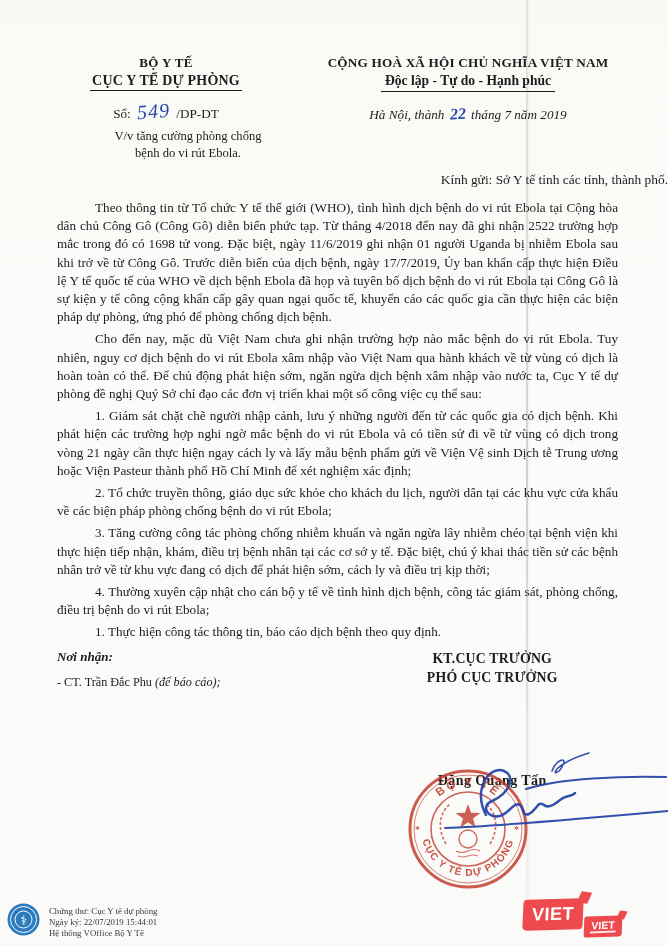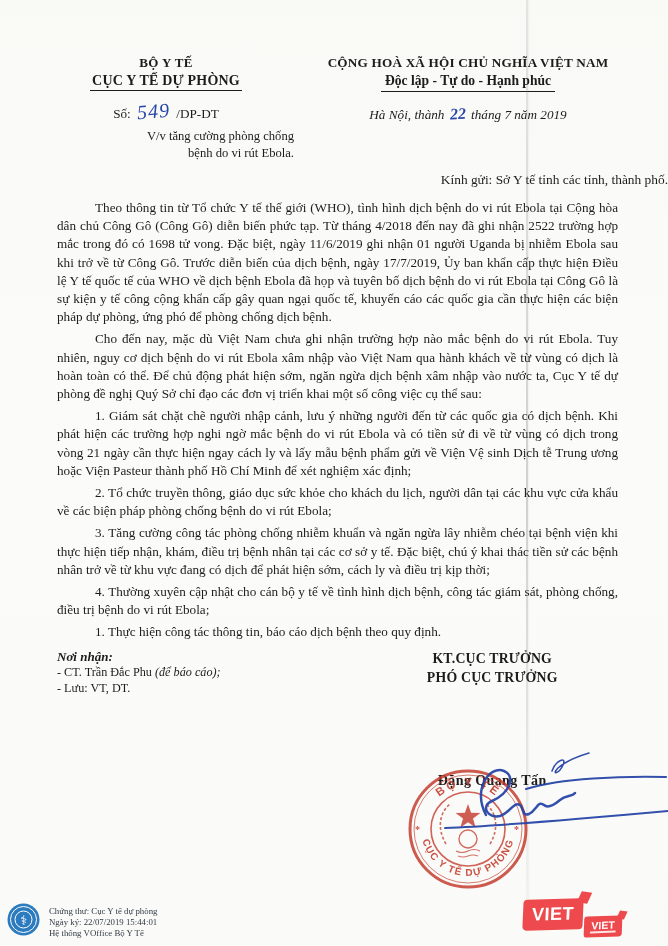--- a/index.html
+++ b/index.html
@@ -16,36 +16,36 @@
   
   .header { display:flex; padding:55px 26px 0 38px; }
   .hdr-left { width:256px; text-align:center; }
   .hdr-right { flex:1; text-align:center; }
   .ministry { font-size:13px; font-weight:600; letter-spacing:.4px; }
   .department { display:inline-block; font-size:14px; font-weight:bold; letter-spacing:.2px;
     border-bottom:1.5px solid #1c1c1c; padding:0 2px 1px; margin-top:1px; }
   .doc-number { margin-top:9px; font-size:13.2px; }
   .hand { font-style:italic; color:#2946a8; }
   .hand-number { display:inline-block; font-size:20px; transform:rotate(-4deg); letter-spacing:1px; margin:0 3px; }
-  .subject { margin:5px 0 0 44px; text-align:right; font-size:12.6px; line-height:16.5px; }
+  .subject { margin:5px 0 0 44px; text-align:center; font-size:12.6px; line-height:16.5px; }
   .country { font-size:13.2px; font-weight:bold; letter-spacing:.2px; }
   .motto { display:inline-block; font-size:13.6px; font-weight:bold;
     border-bottom:1.5px solid #1c1c1c; padding:0 4px 2px; margin-top:2px; }
   .place-date { margin-top:13px; font-style:italic; font-size:13.2px; }
   .hand-day { display:inline-block; font-size:16px; transform:rotate(-3deg); margin:0 2px; font-weight:600; }
 
   
   .salutation { text-align:right; margin-top:11px; font-size:13.4px; }
   .body-text { margin:11px 50px 0 57px; font-size:13.2px; line-height:18.2px; text-align:justify; }
   .body-text p { margin:0 0 4px; text-indent:38px; }
 
   
   .signoff { display:flex; justify-content:space-between; padding:3px 40px 0 57px; }
   .recipients { width:300px; font-size:12.2px; line-height:15.8px; }
-  .recipients .title { font-size:13px; font-weight:bold; font-style:italic; margin-bottom:1px; }
+  .recipients .title { font-size:13px; font-weight:bold; font-style:italic; margin-bottom:11px; }
   .recip-note { font-style:italic; }
   .signer { width:272px; text-align:center; }
   .signer .titles { font-size:13.8px; font-weight:bold; line-height:19px; letter-spacing:.2px; }
   .signer-name { margin-top:86px; font-size:14px; font-weight:bold; letter-spacing:.4px; position:relative; z-index:1; }
 
   
   .stamp { position:absolute; left:406px; top:767px; width:124px; height:124px; z-index:2; opacity:.88; }
   .sig-ink { position:absolute; left:430px; top:745px; width:238px; height:92px; z-index:3; }
 
   
@@ -104,21 +104,20 @@
     <p>2. Tổ chức truyền thông, giáo dục sức khỏe cho khách du lịch, người dân tại các khu vực cửa khẩu về các biện pháp phòng chống bệnh do vi rút Ebola;</p>
     <p>3. Tăng cường công tác phòng chống nhiễm khuẩn và ngăn ngừa lây nhiễm chéo tại bệnh viện khi thực hiện tiếp nhận, khám, điều trị bệnh nhân tại các cơ sở y tế. Đặc biệt, chú ý khai thác tiền sử các bệnh nhân trở về từ khu vực đang có dịch để phát hiện sớm, cách ly và điều trị kịp thời;</p>
     <p>4. Thường xuyên cập nhật cho cán bộ y tế về tình hình dịch bệnh, công tác giám sát, phòng chống, điều trị bệnh do vi rút Ebola;</p>
     <p>1. Thực hiện công tác thông tin, báo cáo dịch bệnh theo quy định.</p>
   </div>
 
   <div class="signoff">
     <div class="recipients">
       <div class="title">Nơi nhận:</div>
       <div><span>- CT. Trần Đắc Phu </span><span class="recip-note">(để báo cáo);</span></div>
-      <div><span>- Lưu: VT, DT.</span><span class="recip-note"></span></div>
     </div>
     <div class="signer">
       <div class="titles">
         <div>KT.CỤC TRƯỞNG</div>
         <div>PHÓ CỤC TRƯỞNG</div>
       </div>
       <div class="signer-name">Đặng Quang Tấn</div>
     </div>
   </div>
 

